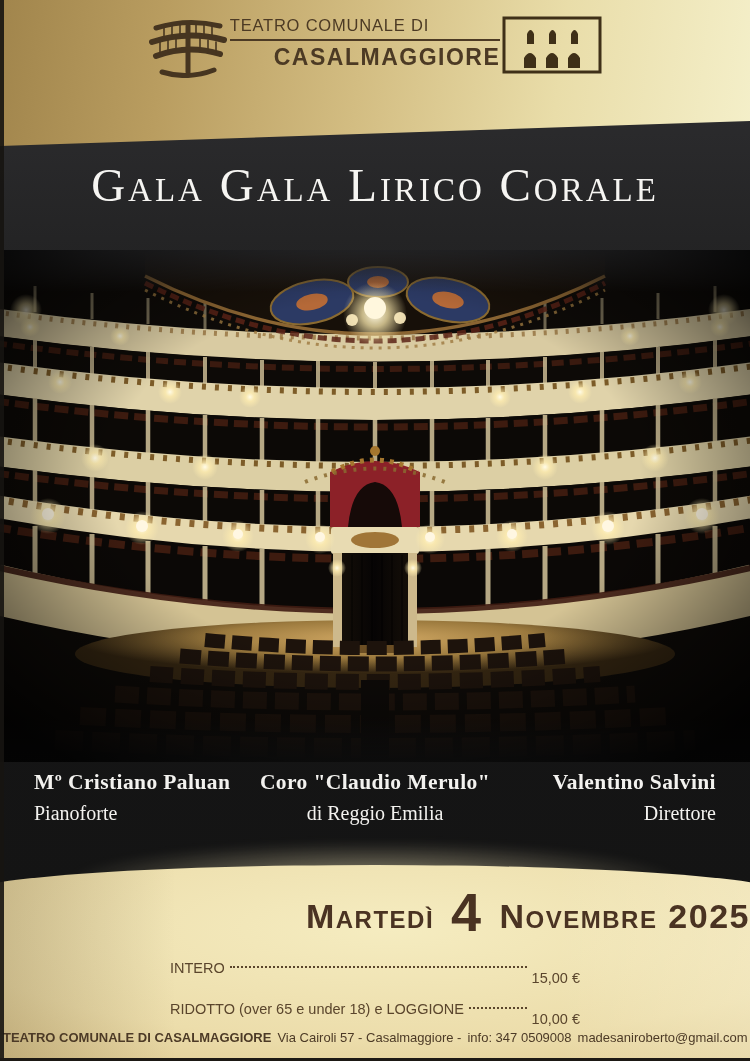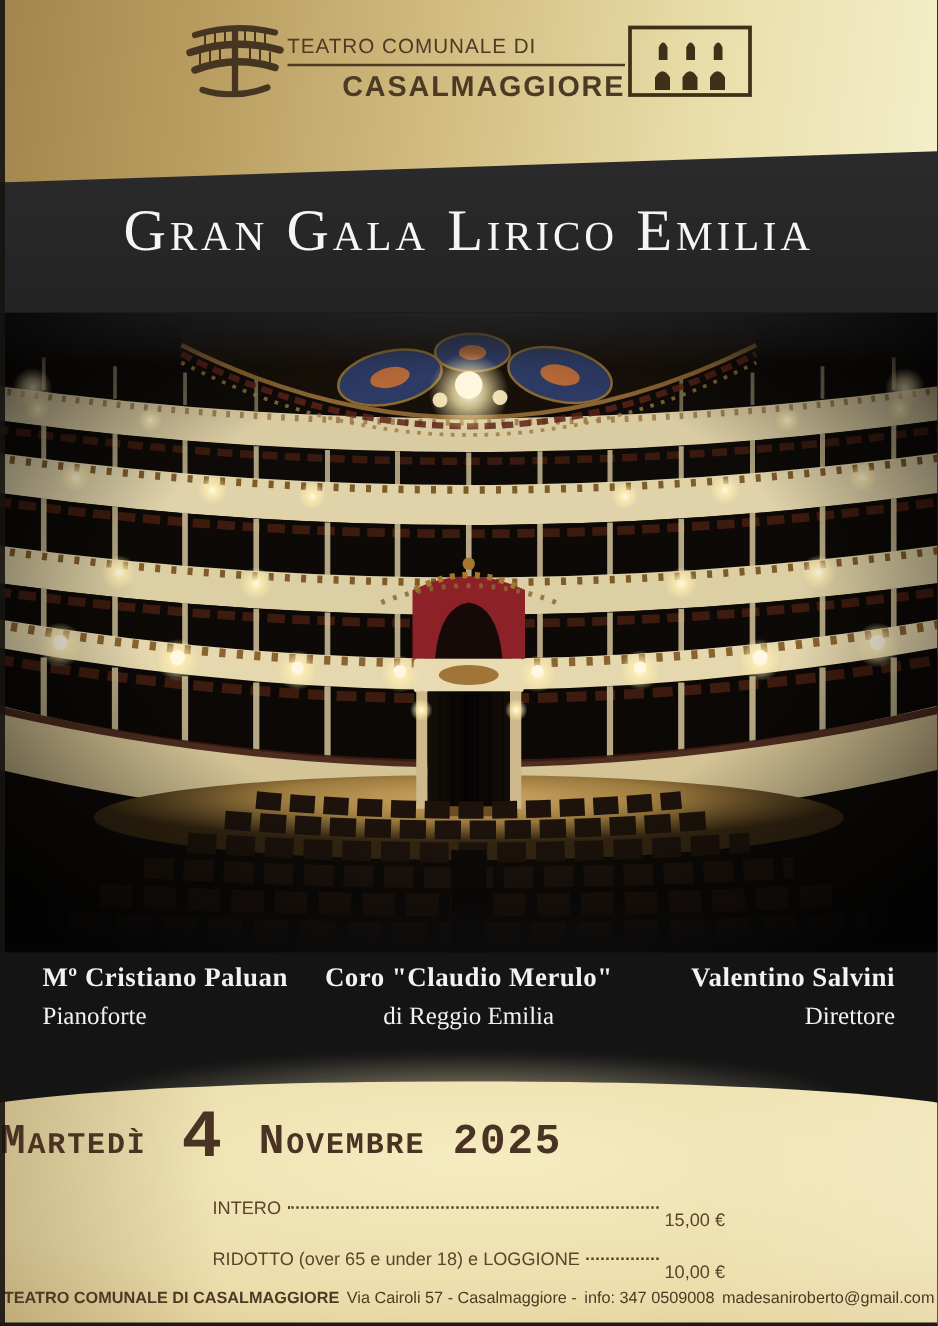--- a/index.html
+++ b/index.html
@@ -8,21 +8,21 @@
 
   
   .dark-zone{position:absolute;top:115px;left:0;width:750px;height:780px;
              background:linear-gradient(#2b2b2d 0%,#232324 18%,#161617 38%,#141414 100%);}
 
   
   .gold-header{position:absolute;top:0;left:0;width:750px;height:150px;
                background:linear-gradient(97deg,#a1854c 0%,#b99d60 22%,#d3bd82 48%,#e9dda9 74%,#f4efc9 100%);
                clip-path:polygon(0 0,100% 0,100% 121px,0 146px);z-index:2;}
   .header-inner{position:absolute;top:16px;left:0;right:0;display:flex;
-                justify-content:center;align-items:flex-end;gap:2px;z-index:3;}
+                justify-content:center;align-items:flex-start;gap:2px;z-index:3;}
   .org-text{color:#4c3a24;text-align:left;}
   .org-line1{font-size:16.5px;letter-spacing:.8px;padding-bottom:4px;
              border-bottom:2px solid #4c3a24;white-space:nowrap;}
   .org-line2{font-size:23px;font-weight:bold;letter-spacing:1.5px;padding-top:3px;white-space:nowrap;margin-left:44px;}
 
   
   .main-title{position:absolute;top:158px;left:0;width:750px;text-align:center;z-index:3;
               font-family:"Liberation Serif",serif;font-variant:small-caps;
               font-size:47px;letter-spacing:3px;color:#f6f5f2;white-space:nowrap;}
 
@@ -41,21 +41,21 @@
 
   
   .arc-glow{position:absolute;top:842px;left:70px;width:610px;height:46px;z-index:3;
             background:radial-gradient(ellipse at 50% 85%,rgba(248,235,190,.55),rgba(248,235,190,0) 72%);
             filter:blur(4px);}
   .bottom-gold{position:absolute;top:865px;left:-40px;width:830px;height:226px;z-index:4;
                border-radius:415px 415px 0 0/30px 30px 0 0;
                background:linear-gradient(90deg,rgba(92,70,30,.30),rgba(0,0,0,0) 26%,rgba(0,0,0,0) 72%,rgba(255,252,230,.34)),
                           radial-gradient(ellipse 140% 130% at 52% 28%,#f5ecc0 0%,#ecddab 38%,#d5bc80 72%,#a98b50 100%);}
   .bottom-content{position:absolute;top:865px;left:0;width:750px;height:196px;z-index:5;color:#4a3322;}
-  .date-line{margin-top:16px;text-align:left;font-family:Liberation Mono, monospace;
+  .date-line{margin-top:16px;text-align:right;font-family:Liberation Sans, sans-serif;
              font-weight:bold;font-variant:small-caps;font-size:34px;letter-spacing:1.5px;
              color:#4a3322;white-space:nowrap;}
   .date-day{font-size:54px;font-variant:normal;margin:0 6px;vertical-align:-3px;}
   .time-line{text-align:center;font-size:17px;font-weight:bold;color:#4a3322;margin-top:-2px;}
   .admission-title{text-align:center;font-size:13.5px;font-weight:bold;letter-spacing:.4px;
                    color:#5a452c;margin-top:16px;}
   .price-table{width:410px;margin:7px auto 0;font-size:14.5px;color:#5a452c;}
   .price-row{display:flex;align-items:center;margin-top:5px;}
   .price-label{white-space:nowrap;}
   .price-leader{flex:1;border-bottom:2px dotted #5a452c;margin:0 5px 3px;}
@@ -115,21 +115,21 @@
           <path d="M47,28 V18 Q50.5,10 54,18 V28 Z"></path>
           <path d="M69,28 V18 Q72.5,10 76,18 V28 Z"></path>
           <path d="M22,52 V42 Q28,32 34,42 V52 Z"></path>
           <path d="M44,52 V42 Q50,32 56,42 V52 Z"></path>
           <path d="M66,52 V42 Q72,32 78,42 V52 Z"></path>
         </g>
       </svg>
     </span>
   </div>
 
-  <div class="main-title">Gran Gala Lirico Emilia</div>
+  <div class="main-title">Gala Gala Lirico Corale</div>
 
   <div class="photo-wrap">
     <svg width="750" height="512" viewBox="0 0 750 512">
       <defs>
         <radialGradient id="gGlow">
             <stop offset="0%" stop-color="#fffbe8"></stop>
             <stop offset="40%" stop-color="#ffedb0" stop-opacity=".75"></stop>
             <stop offset="100%" stop-color="#ffedb0" stop-opacity="0"></stop>
           </radialGradient>
         <radialGradient id="gFloor" cx="50%" cy="28%">

